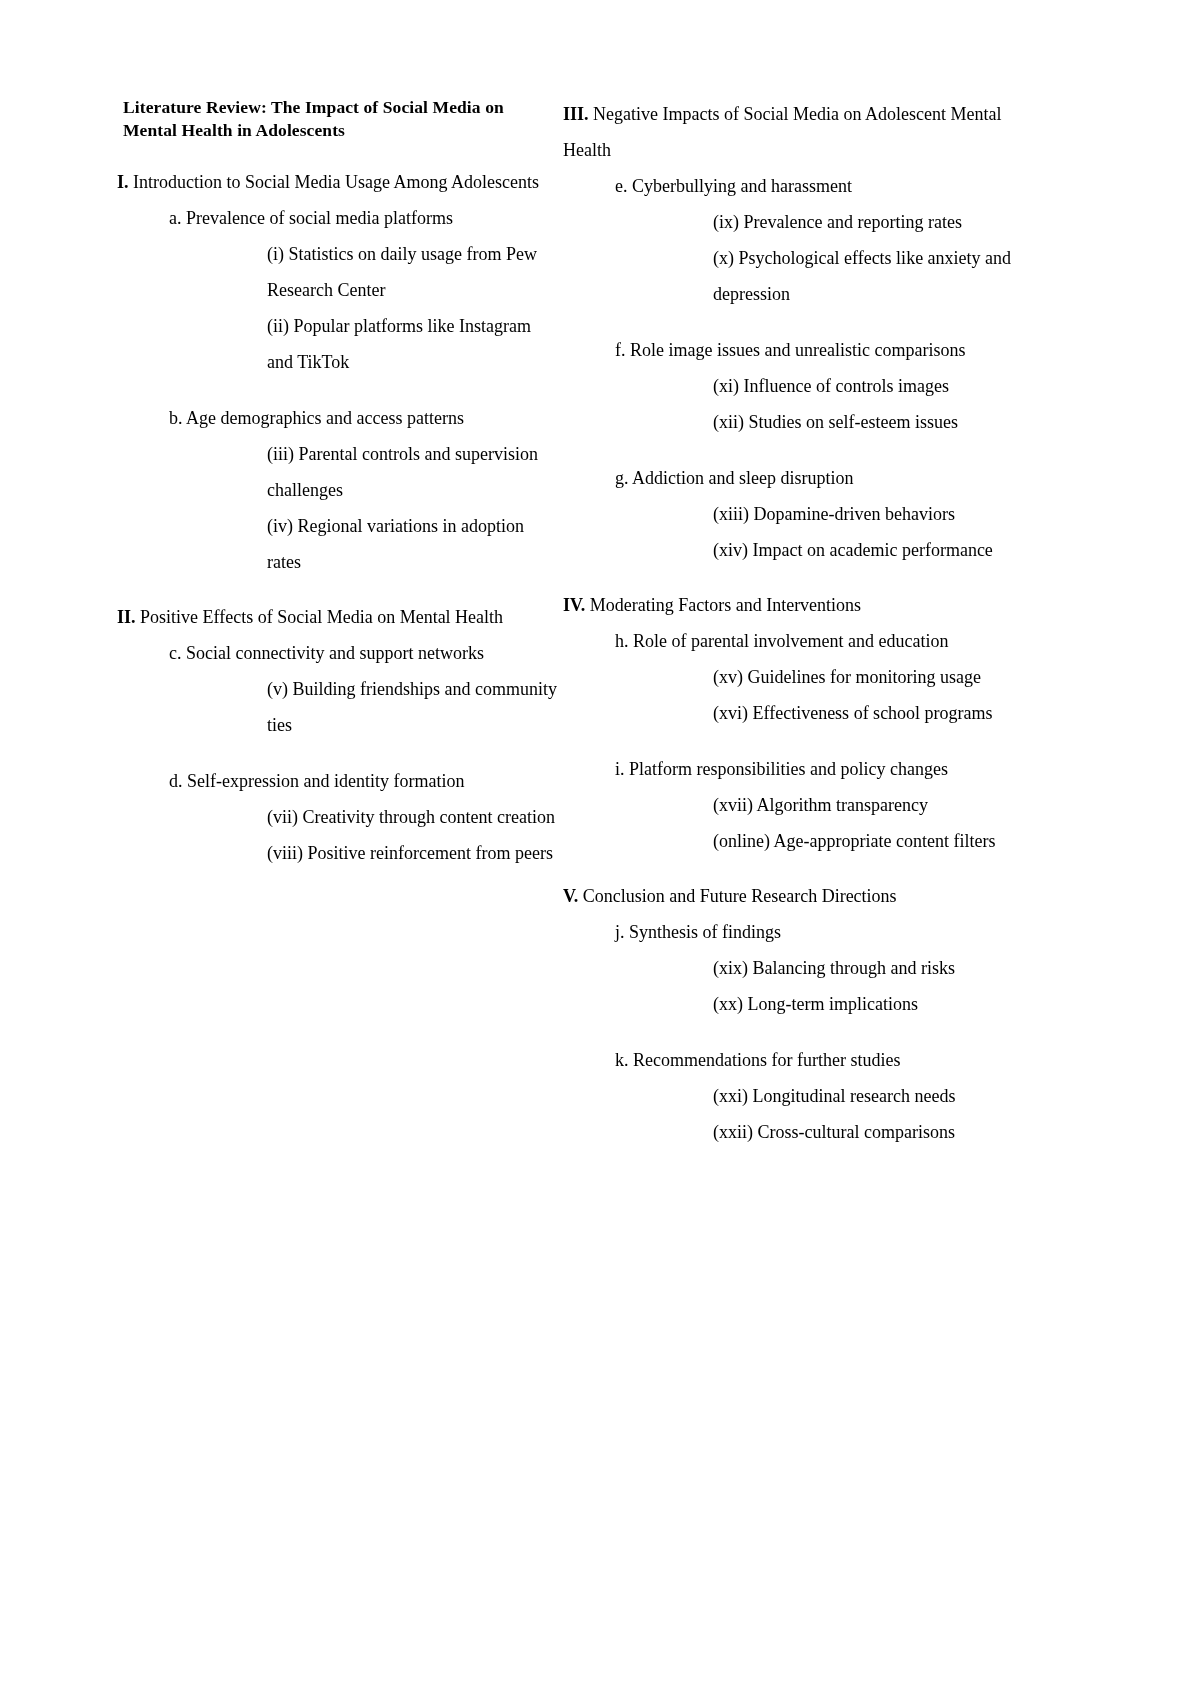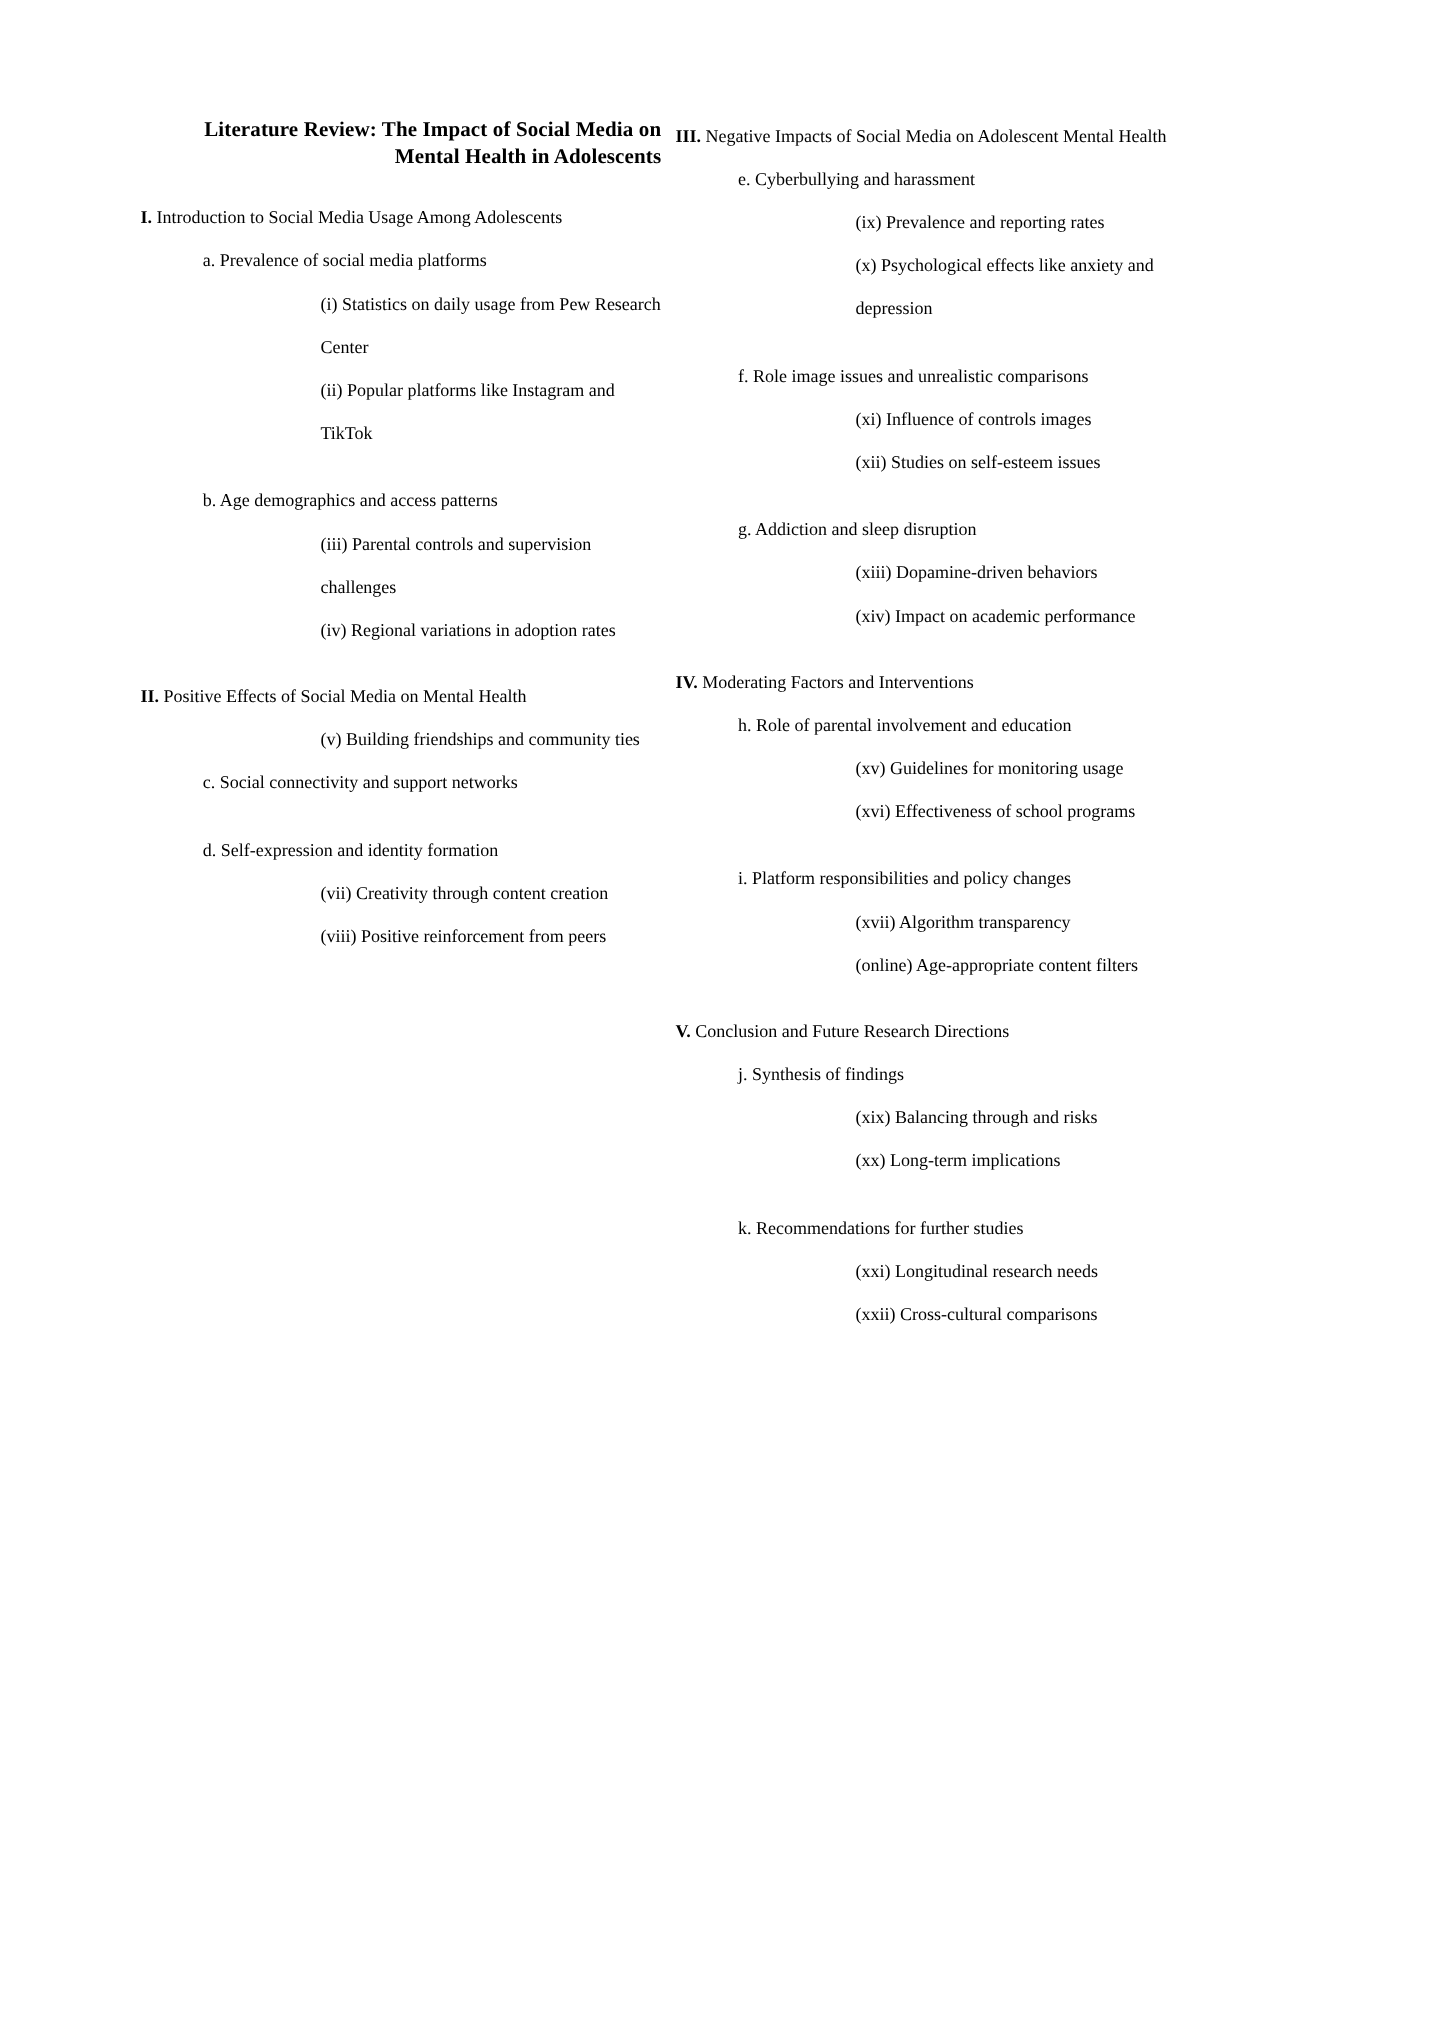--- a/index.html
+++ b/index.html
@@ -32,30 +32,30 @@
     position: absolute;
     top: 96px;
   }
   .col-left  { left: 117px; width: 440px; }
   .col-right { left: 563px; width: 450px; }
 
   
   .doc-title {
     font-size: 17.5px;
     font-weight: bold;
-    text-align: right;
+    text-align: left;
     line-height: 1.30;
     letter-spacing: 0.1px;
     margin: 0 0 0 0;
     padding: 0 6px;
   }
 
   
   .line {
-    font-size: 15px;
+    font-size: 18px;
     line-height: 36px;
     white-space: pre-wrap;
     word-break: normal;
   }
   .lvl1 { margin-left: 0px;  }
   .lvl2 { margin-left: 52px; }
   .lvl3 { margin-left: 150px; }
 
   .marker-bold   { font-weight: bold; }
   .marker-plain  { font-weight: normal; }
@@ -82,22 +82,22 @@
           <div class="line lvl1"><span class="marker-bold">I.</span><span> Introduction to Social Media Usage Among Adolescents</span></div>
           <div class="line lvl2"><span class="marker-plain">a.</span><span> Prevalence of social media platforms</span></div>
           <div class="line lvl3"><span class="marker-italic">(i)</span><span> Statistics on daily usage from Pew Research Center</span></div>
           <div class="line lvl3"><span class="marker-italic">(ii)</span><span> Popular platforms like Instagram and TikTok</span></div>
           <div class="gap-sub"></div>
           <div class="line lvl2"><span class="marker-plain">b.</span><span> Age demographics and access patterns</span></div>
           <div class="line lvl3"><span class="marker-italic">(iii)</span><span> Parental controls and supervision challenges</span></div>
           <div class="line lvl3"><span class="marker-italic">(iv)</span><span> Regional variations in adoption rates</span></div>
           <div class="gap-sec"></div>
           <div class="line lvl1"><span class="marker-bold">II.</span><span> Positive Effects of Social Media on Mental Health</span></div>
+          <div class="line lvl2"><span class="marker-plain">c.</span><span> Social connectivity and support networks</span></div>
           <div class="line lvl3"><span class="marker-italic">(v)</span><span> Building friendships and community ties</span></div>
-          <div class="line lvl2"><span class="marker-plain">c.</span><span> Social connectivity and support networks</span></div>
           <div class="gap-sub"></div>
           <div class="line lvl2"><span class="marker-plain">d.</span><span> Self-expression and identity formation</span></div>
           <div class="line lvl3"><span class="marker-italic">(vii)</span><span> Creativity through content creation</span></div>
           <div class="line lvl3"><span class="marker-italic">(viii)</span><span> Positive reinforcement from peers</span></div>
         </div>
     </div>
 
     <div class="col col-right">
       <div id="right-col-items">
           <div class="line lvl1"><span class="marker-bold">III.</span><span> Negative Impacts of Social Media on Adolescent Mental Health</span></div>

